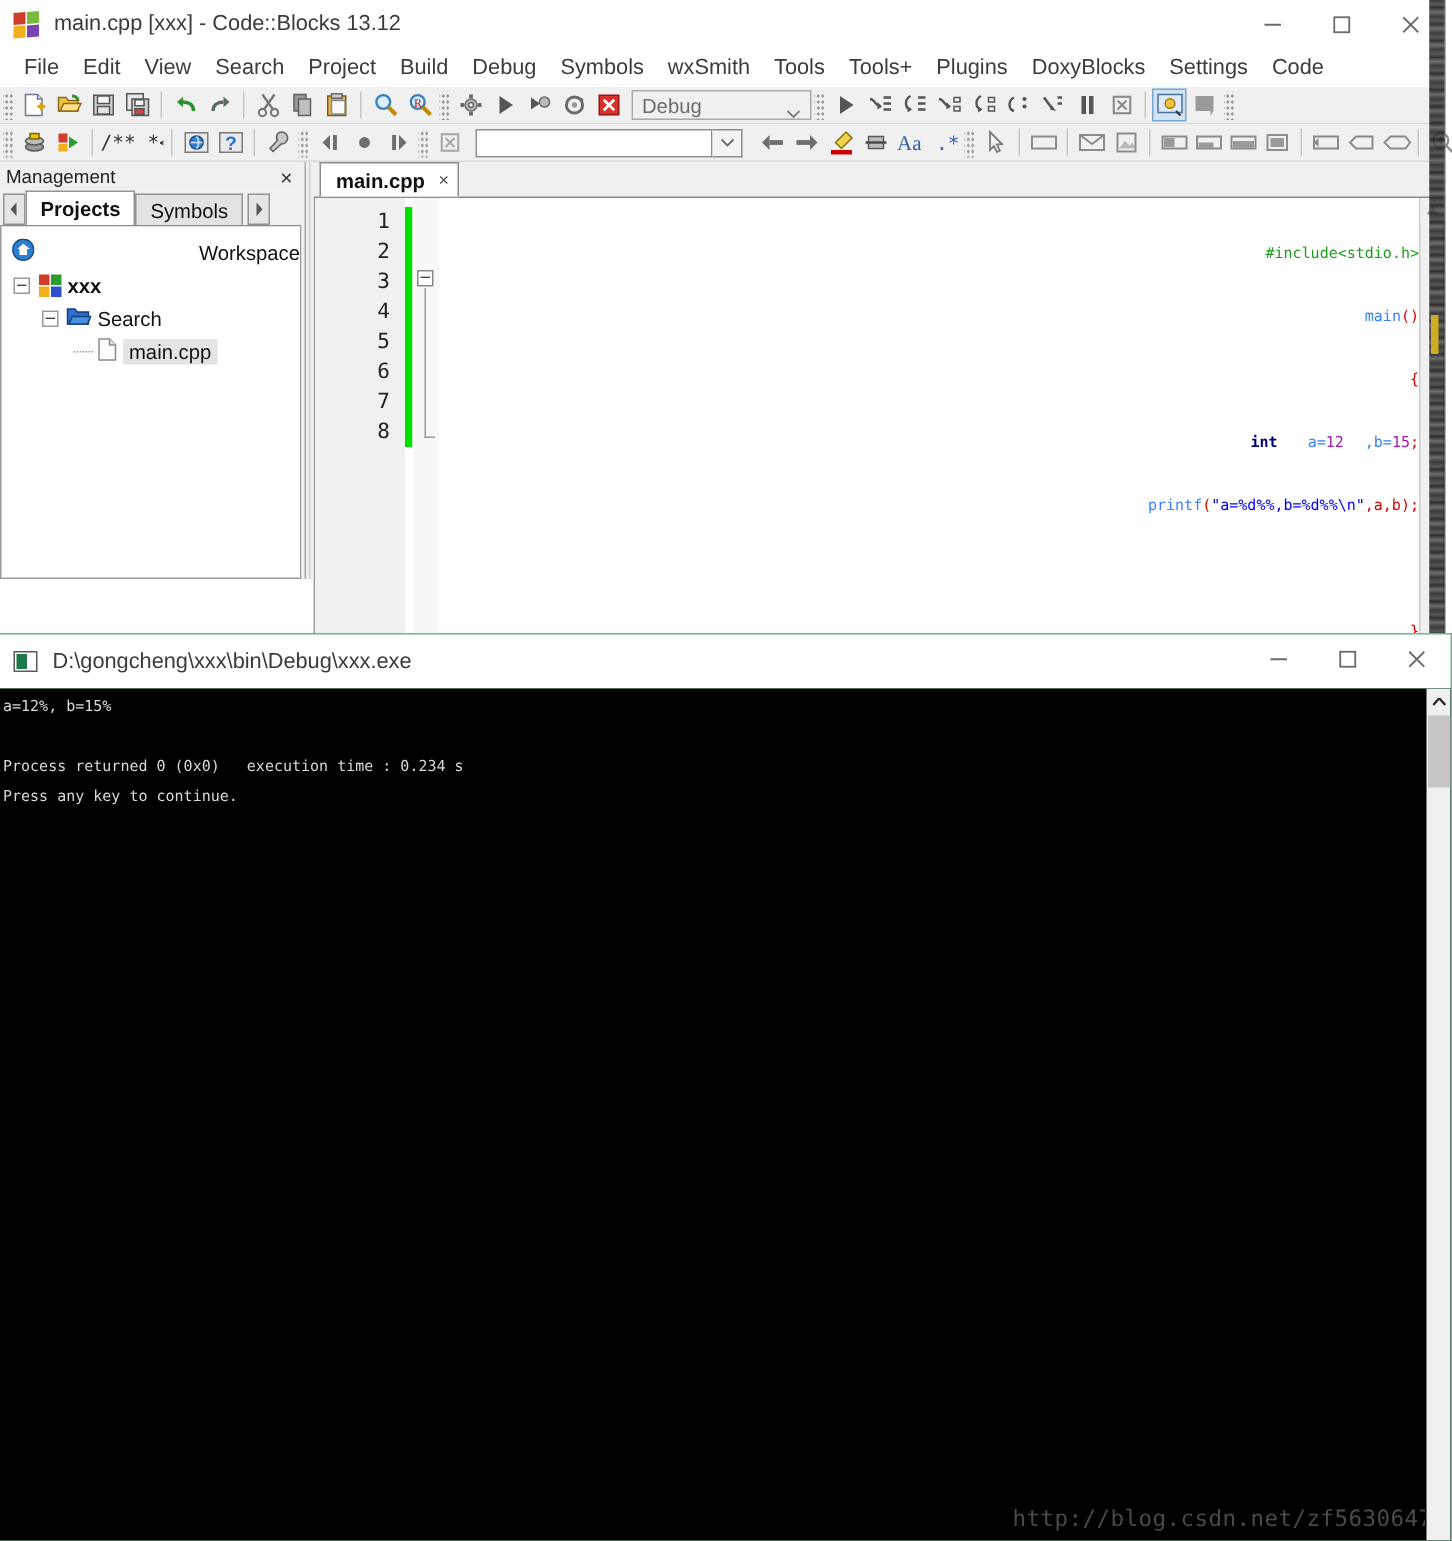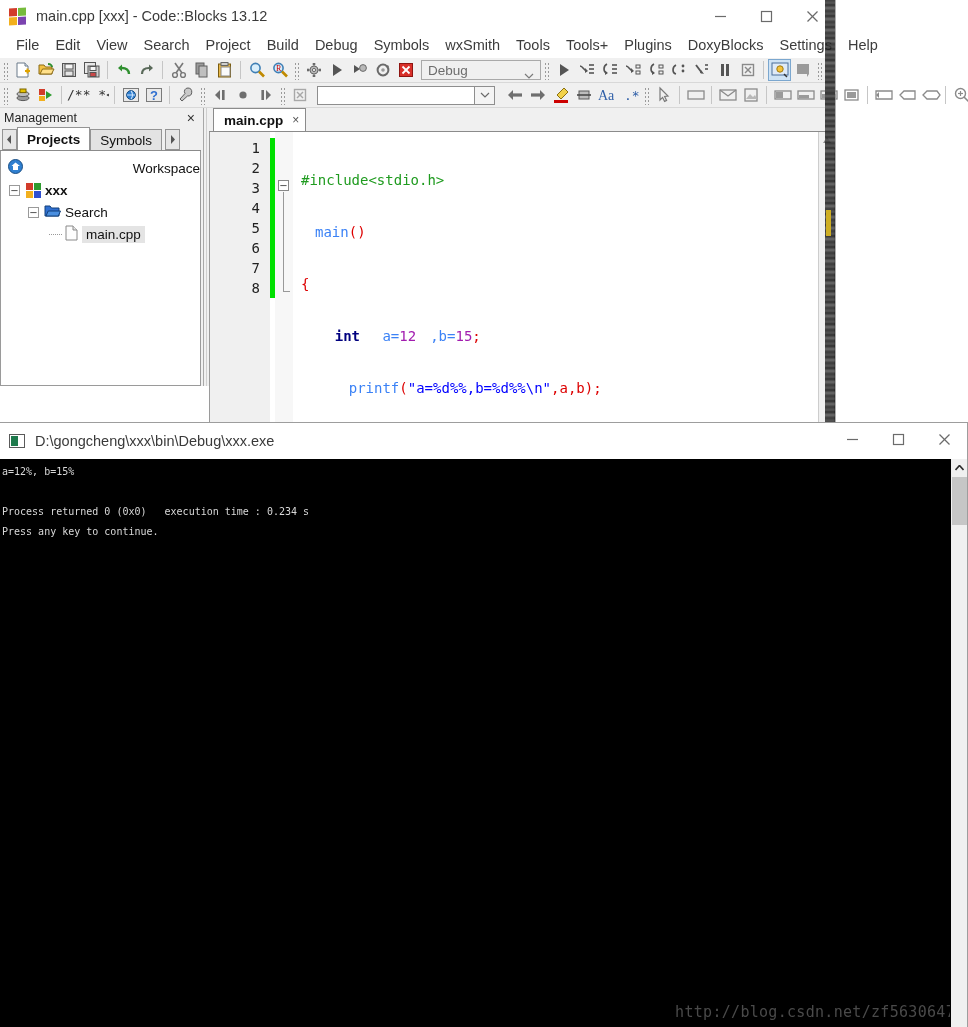--- a/index.html
+++ b/index.html
@@ -6,21 +6,21 @@
   html, body {
     margin: 0; padding: 0;
     width: 968px; height: 1027px;
     overflow: hidden;
     background: #ffffff;
     font-family: "Liberation Sans", sans-serif;
   }
 
   
   #ide-window {
-    position: absolute; left: 0; top: 0; width: 836px; height: 429px;
+    position: absolute; left: 0; top: 0; width: 964px; height: 429px;
     background: #ffffff;
     border: 1px solid #b0b0b0;
     border-top: none; border-left: none;
   }
 
   
   #ide-titlebar {
     position: relative; height: 32px; background: #ffffff;
     display: flex; align-items: center;
   }
@@ -156,22 +156,22 @@
   }
   .fold-box {
     position: absolute; left: 3px; top: 48px; width: 11px; height: 11px;
     border: 1px solid #888; background: #fff;
     display: flex; align-items: center; justify-content: center;
     font-size: 10px; line-height: 8px; color: #333; font-family: "DejaVu Sans", sans-serif;
   }
   .fold-line { position: absolute; left: 8px; top: 60px; width: 1px; height: 100px; background: #999; }
   .fold-foot { position: absolute; left: 8px; top: 159px; width: 7px; height: 1px; background: #999; }
   #codelines {
-    font-family: "DejaVu Sans Mono", monospace; font-size: 14px; padding-top: 6px;
-    padding-left: 8px; white-space: pre; flex: 1;
+    font-family: "DejaVu Sans Mono", monospace; font-size: 10px; padding-top: 6px;
+    padding-left: 8px; white-space: pre; flex: 1; text-align: right;
   }
   #codelines div { height: 20px; line-height: 20px; }
   .c-pre { color: #1f9b1f; }
   .c-plain { color: #3b82f6; padding-left: 14px; }
   .c-kw { color: #00007f; font-weight: bold; }
   .c-num { color: #a21caf; }
   .c-str { color: #0000ff; }
   .c-op { color: #dd0000; }
   .c-brace { color: #dd0000; }
   #editor-vscroll {
@@ -271,21 +271,21 @@
     <div class="menu-item">Project</div>
     <div class="menu-item">Build</div>
     <div class="menu-item">Debug</div>
     <div class="menu-item">Symbols</div>
     <div class="menu-item">wxSmith</div>
     <div class="menu-item">Tools</div>
     <div class="menu-item">Tools+</div>
     <div class="menu-item">Plugins</div>
     <div class="menu-item">DoxyBlocks</div>
     <div class="menu-item">Settings</div>
-    <div class="menu-item">Help</div>
+    <div class="menu-item">Code</div>
   </div>
 
   <div class="toolbar-row">
     <div class="tb-grip"></div>
     <div class="tb-btn">
       <svg width="18" height="18" viewBox="0 0 18 18">
           <path d="M3 2h8l3 3v11H3z" fill="#fff" stroke="#6a7a8a"></path>
           <path d="M11 2v3h3" fill="#dce7f0" stroke="#6a7a8a"></path>
           <path d="M11 10h5M13.5 7.5v5" stroke="#e0a400" stroke-width="2"></path>
         </svg>

